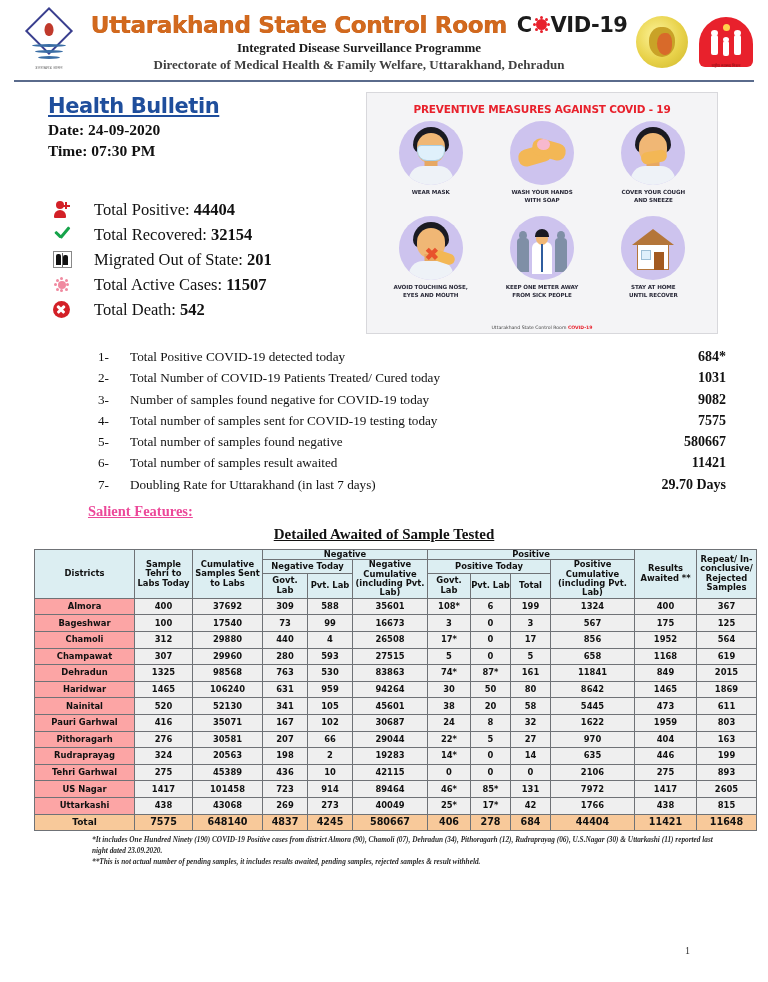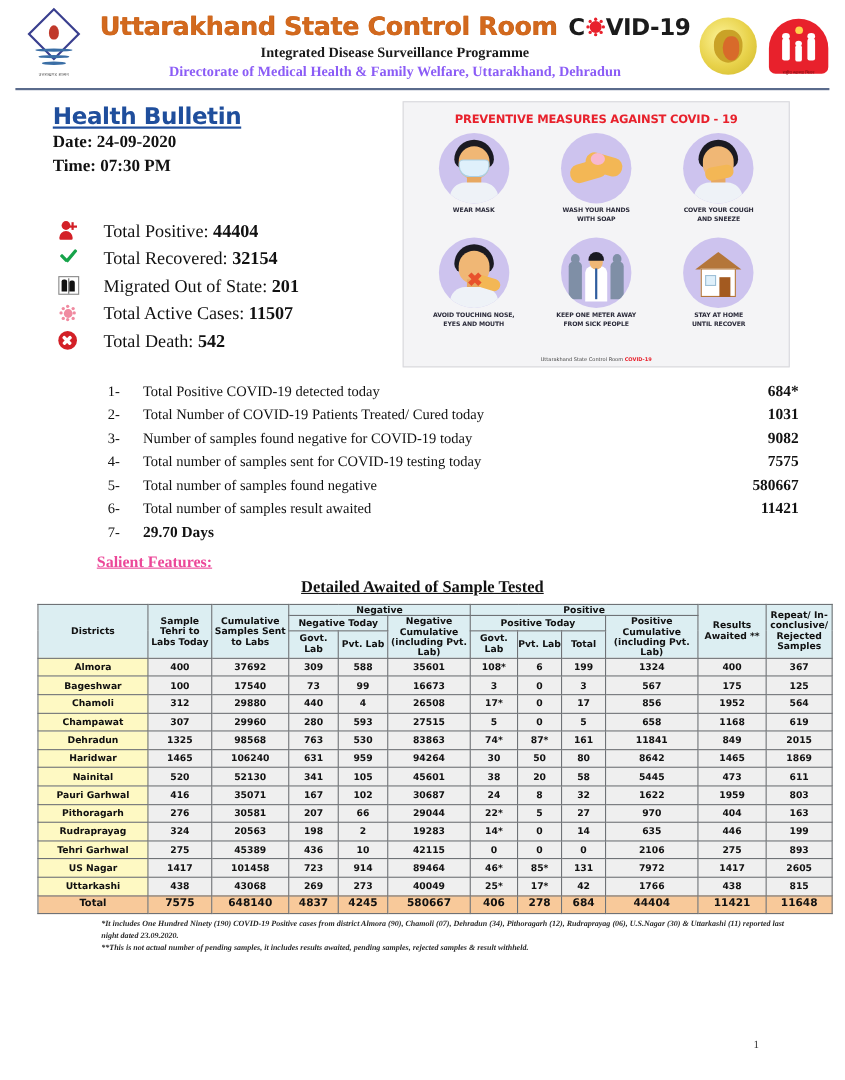--- a/index.html
+++ b/index.html
@@ -131,21 +131,21 @@
     font-weight: bold;
     font-size: 13px;
     margin-top: 2px;
     color: #1a1a1a;
   }
   .banner-sub2 {
     font-family: "Liberation Serif", serif;
     font-weight: bold;
     font-size: 13px;
     margin-top: 1px;
-    color: #8b5cf6;
+    color: #404040;
   }
   .logo-circle {
     flex: 0 0 auto;
     width: 52px; height: 52px;
     border-radius: 50%;
     background: radial-gradient(circle at 40% 38%, #fdf49a 0%, #e8d24a 55%, #cdb528 100%);
     margin-right: 6px;
     position: relative;
     overflow: hidden;
   }
@@ -480,21 +480,21 @@
     text-align: left;
     padding-left: 8px;
     background: #dceef2;
     margin-left: 24px;
   }
   td.dname {
     text-align: left;
     padding-left: 7px;
     font-weight: bold;
     font-size: 9px;
-    background: #fef9c3;
+    background: #fca5a5;
     height: 15.6px;
   }
   td.num {
     background: #efefef;
     font-weight: bold;
     font-size: 9.6px;
   }
   tr.total td {
     background: #f8c99a;
     font-weight: bold;
@@ -739,20 +739,21 @@
       <span class="nl-label">Total number of samples found negative</span>
       <span class="nl-val">580667</span>
     </div>
     <div class="nl-row">
       <span class="nl-num">6-</span>
       <span class="nl-label">Total number of samples result awaited</span>
       <span class="nl-val">11421</span>
     </div>
     <div class="nl-row">
       <span class="nl-num">7-</span>
+      <span class="nl-label">Doubling Rate for Uttarakhand (in last 7 days)</span>
       <span class="nl-val">29.70 Days</span>
     </div>
   </div>
 
   <div class="salient">
     <div class="salient-head">Salient Features:</div>
   </div>
 
   <div class="detail-head">Detailed Awaited of Sample Tested</div>
 

